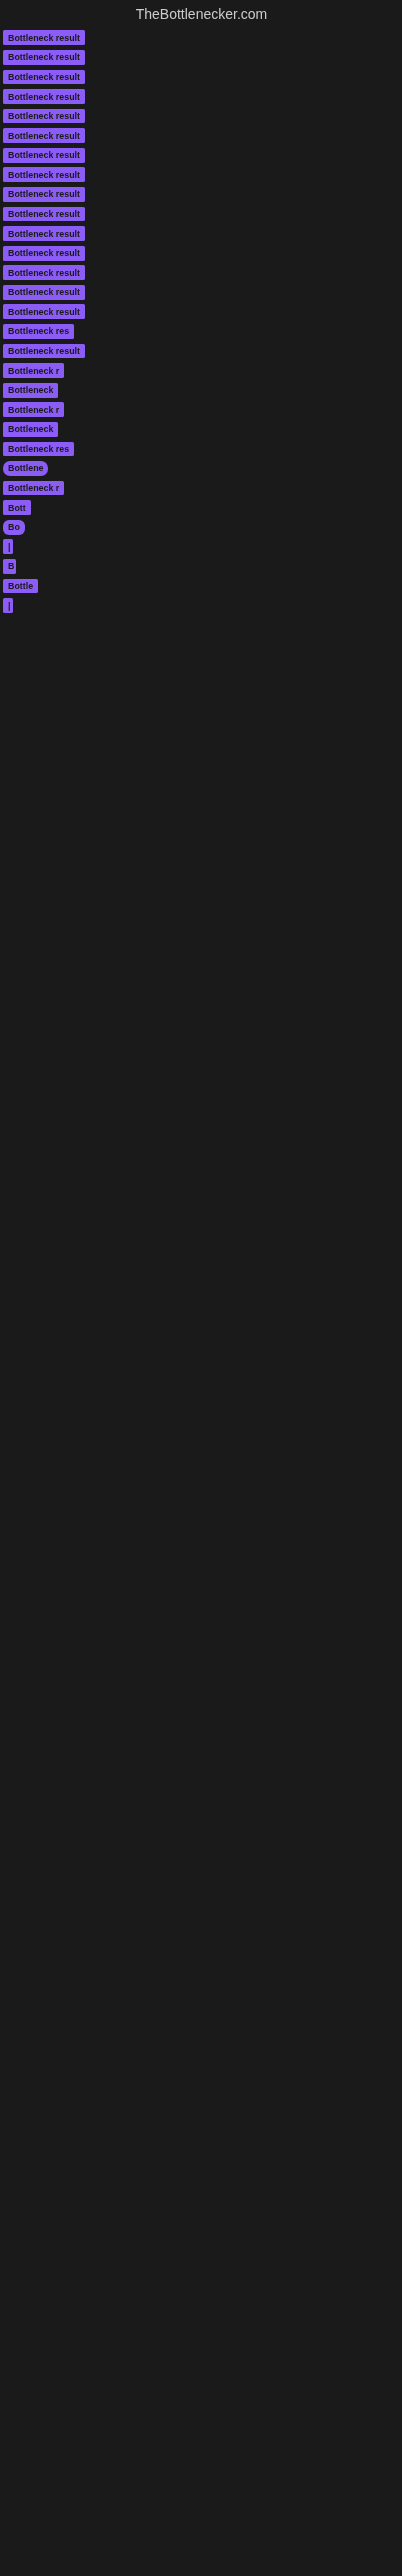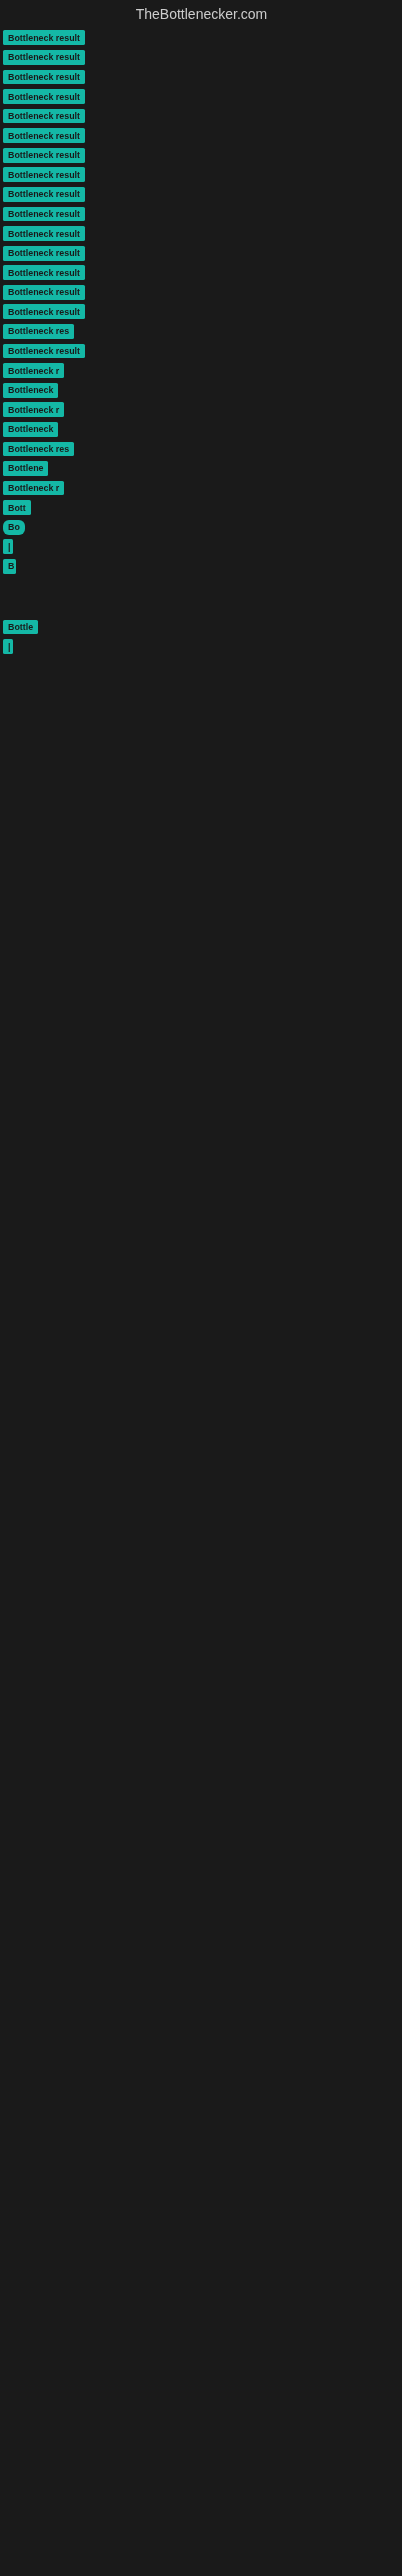--- a/index.html
+++ b/index.html
@@ -20,21 +20,21 @@
       font-size: 14px;
       padding: 6.4px 0 3.2px 0;
       font-weight: normal;
     }
     .bottleneck-item {
       margin: 4.8px 3.2px;
       display: flex;
       align-items: center;
     }
     .bottleneck-badge {
-      background-color: #14b8a6;
+      background-color: #8b5cf6;
       color: #1a1a1a;
       font-size: 8.9px;
       font-weight: bold;
       padding: 2.4px 4.8px;
       border-radius: 1.6px;
       white-space: nowrap;
       overflow: hidden;
     }
   </style>
 </head>
@@ -103,37 +103,37 @@
     <div class="bottleneck-item">
       <span class="bottleneck-badge" style="max-width: 71px;">Bottleneck r</span>
     </div>
     <div class="bottleneck-item">
       <span class="bottleneck-badge" style="max-width: 58px;">Bottleneck</span>
     </div>
     <div class="bottleneck-item">
       <span class="bottleneck-badge" style="max-width: 81px;">Bottleneck res</span>
     </div>
     <div class="bottleneck-item">
-      <span class="bottleneck-badge" style="max-width: 55px;">Bottlene</span>
+      <span class="bottleneck-badge" style="max-width: 55px; border-radius: 7px;">Bottlene</span>
     </div>
     <div class="bottleneck-item">
       <span class="bottleneck-badge" style="max-width: 68px;">Bottleneck r</span>
     </div>
     <div class="bottleneck-item">
       <span class="bottleneck-badge" style="max-width: 34px; text-align: center;">Bott</span>
     </div>
     <div class="bottleneck-item">
       <span class="bottleneck-badge" style="max-width: 22.5px; border-radius: 6px;">Bo</span>
     </div>
     <div class="bottleneck-item">
       <span class="bottleneck-badge" style="max-width: 8px;">|</span>
     </div>
     <div class="bottleneck-item">
       <span class="bottleneck-badge" style="max-width: 13px;">B</span>
     </div>
     <div class="bottleneck-item">
-      <span class="bottleneck-badge" style="max-width: 39px; margin-top: 41px;">Bottle</span>
+      <span class="bottleneck-badge" style="max-width: 39px;">Bottle</span>
     </div>
     <div class="bottleneck-item">
       <span class="bottleneck-badge" style="max-width: 6.4px;">|</span>
     </div>
   </div>
 
 
 </body></html>

